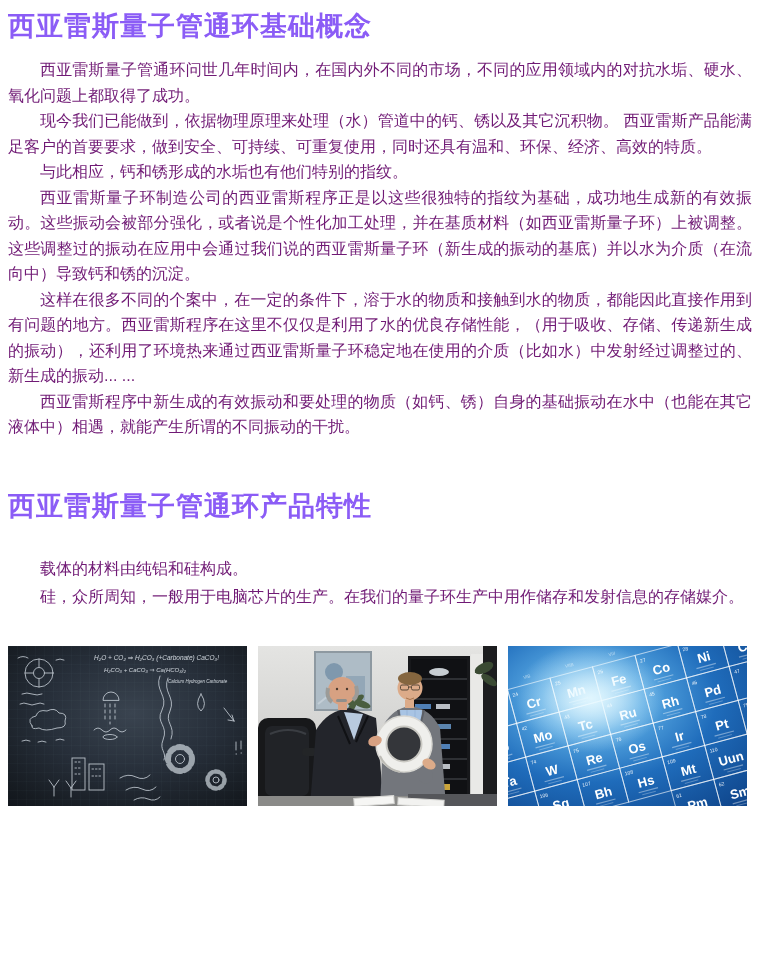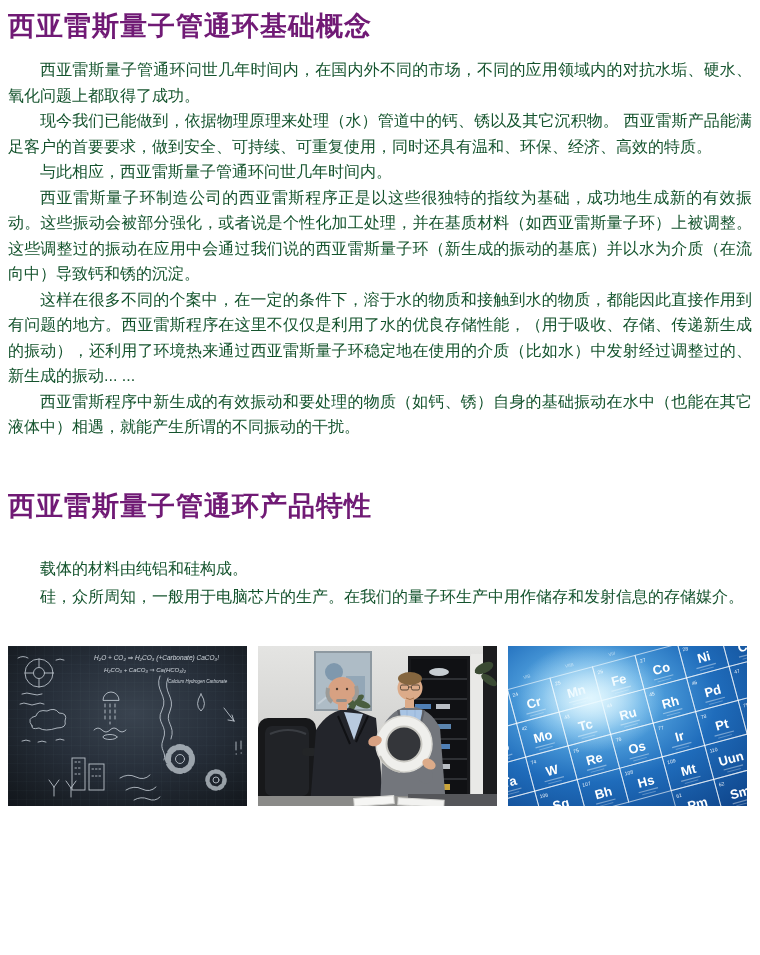--- a/index.html
+++ b/index.html
@@ -1,38 +1,38 @@
 <!DOCTYPE html>
 <html><head>
 <meta charset="utf-8">
 <style>
   html,body{margin:0;padding:0;background:#ffffff;}
   body{width:760px;font-family:"Liberation Sans","DejaVu Sans",sans-serif;}
   .page{width:744px;padding:0 8px;}
-  .sec-title{margin:10px 0 15px 0;font-size:27px;line-height:32px;font-weight:bold;color:#701a75;letter-spacing:1px;}
+  .sec-title{margin:10px 0 15px 0;font-size:27px;line-height:32px;font-weight:bold;color:#8b5cf6;letter-spacing:1px;}
   .sec-title.second{margin-top:50px;margin-bottom:34px;}
-  .body-text p{margin:0;font-size:16px;line-height:25.5px;color:#14532d;text-indent:2em;text-align:justify;}
+  .body-text p{margin:0;font-size:16px;line-height:25.5px;color:#701a75;text-indent:2em;text-align:justify;}
   .body-text.spaced p{margin-bottom:3px;}
   .images-row{margin-top:36px;display:flex;gap:11px;}
   .images-row figure{margin:0;width:239px;height:160px;overflow:hidden;}
   .images-row svg{display:block;}
   text{font-family:"Liberation Sans","DejaVu Sans",sans-serif;}
   .chalk-text{font-style:italic;fill:#e8eef4;opacity:.85;}
 </style>
 </head>
 <body>
 
 <div class="page">
 
   <h1 class="sec-title">西亚雷斯量子管通环基础概念</h1>
 
   <div class="body-text">
     <p>西亚雷斯量子管通环问世几年时间内，在国内外不同的市场，不同的应用领域内的对抗水垢、硬水、氧化问题上都取得了成功。</p>
     <p>现今我们已能做到，依据物理原理来处理（水）管道中的钙、锈以及其它沉积物。 西亚雷斯产品能满足客户的首要要求，做到安全、可持续、可重复使用，同时还具有温和、环保、经济、高效的特质。</p>
-    <p>与此相应，西亚雷斯量子管通环问世几年时间内。</p>
+    <p>与此相应，钙和锈形成的水垢也有他们特别的指纹。</p>
     <p>西亚雷斯量子环制造公司的西亚雷斯程序正是以这些很独特的指纹为基础，成功地生成新的有效振动。这些振动会被部分强化，或者说是个性化加工处理，并在基质材料（如西亚雷斯量子环）上被调整。这些调整过的振动在应用中会通过我们说的西亚雷斯量子环（新生成的振动的基底）并以水为介质（在流向中）导致钙和锈的沉淀。</p>
     <p>这样在很多不同的个案中，在一定的条件下，溶于水的物质和接触到水的物质，都能因此直接作用到有问题的地方。西亚雷斯程序在这里不仅仅是利用了水的优良存储性能，（用于吸收、存储、传递新生成的振动），还利用了环境热来通过西亚雷斯量子环稳定地在使用的介质（比如水）中发射经过调整过的、新生成的振动... ...</p>
     <p>西亚雷斯程序中新生成的有效振动和要处理的物质（如钙、锈）自身的基础振动在水中（也能在其它液体中）相遇，就能产生所谓的不同振动的干扰。</p>
   </div>
 
   <h1 class="sec-title second">西亚雷斯量子管通环产品特性</h1>
 
   <div class="body-text spaced">
     <p>载体的材料由纯铝和硅构成。</p>
     <p>硅，众所周知，一般用于电脑芯片的生产。在我们的量子环生产中用作储存和发射信息的存储媒介。</p>

